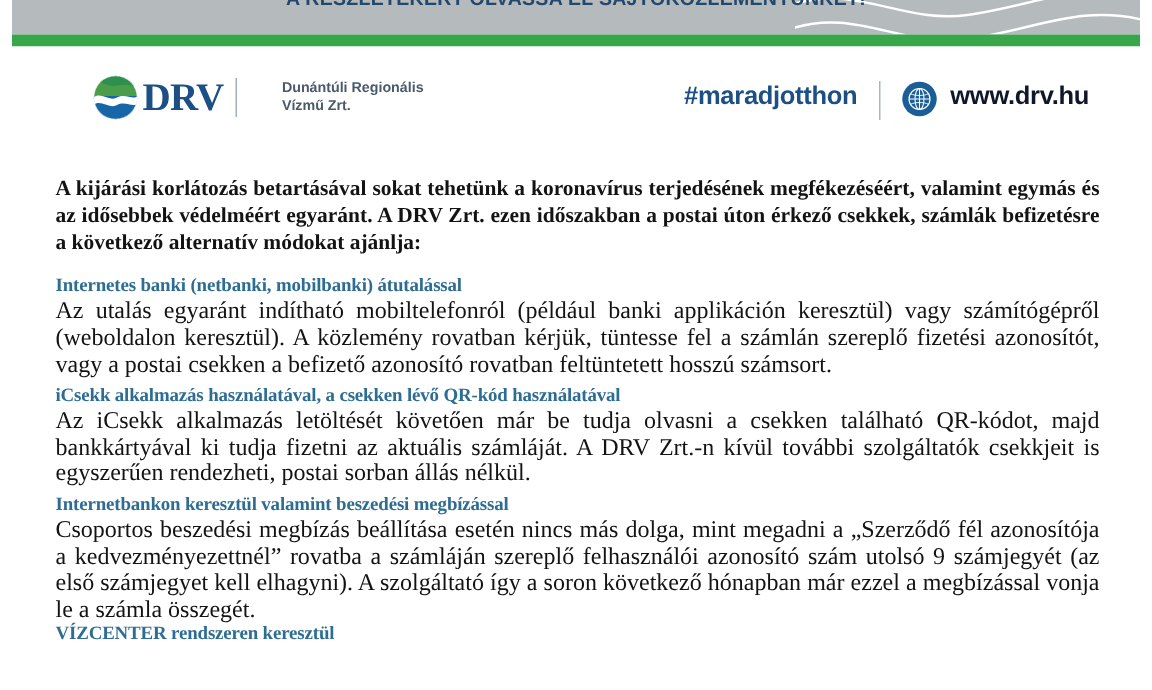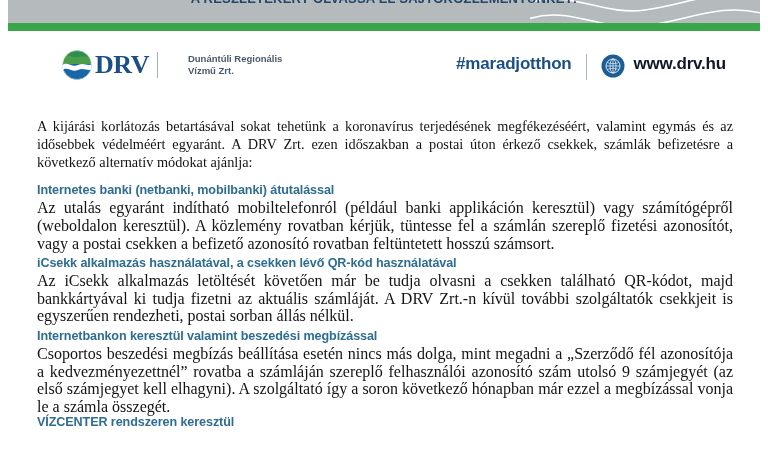--- a/index.html
+++ b/index.html
@@ -142,28 +142,28 @@
 
   
   .doc {
     position: absolute;
     left: 37px;
     top: 118px;
     width: 696px;
   }
   .lead {
     font-size: 14.3px;
-    font-weight: normal;
+    font-weight: bold;
     line-height: 17.8px;
     color: #131313;
     text-align: justify;
     margin: 0 0 12px 0;
   }
   .sec-head {
-    font-family: Liberation Sans, sans-serif;
+    font-family: Liberation Serif, serif;
     font-size: 12.6px;
     font-weight: bold;
     color: #2e6d92;
     line-height: 15px;
     margin: 0 0 1px 0;
     letter-spacing: -0.1px;
   }
   .sec-body {
     font-size: 16px;
     line-height: 17.6px;

